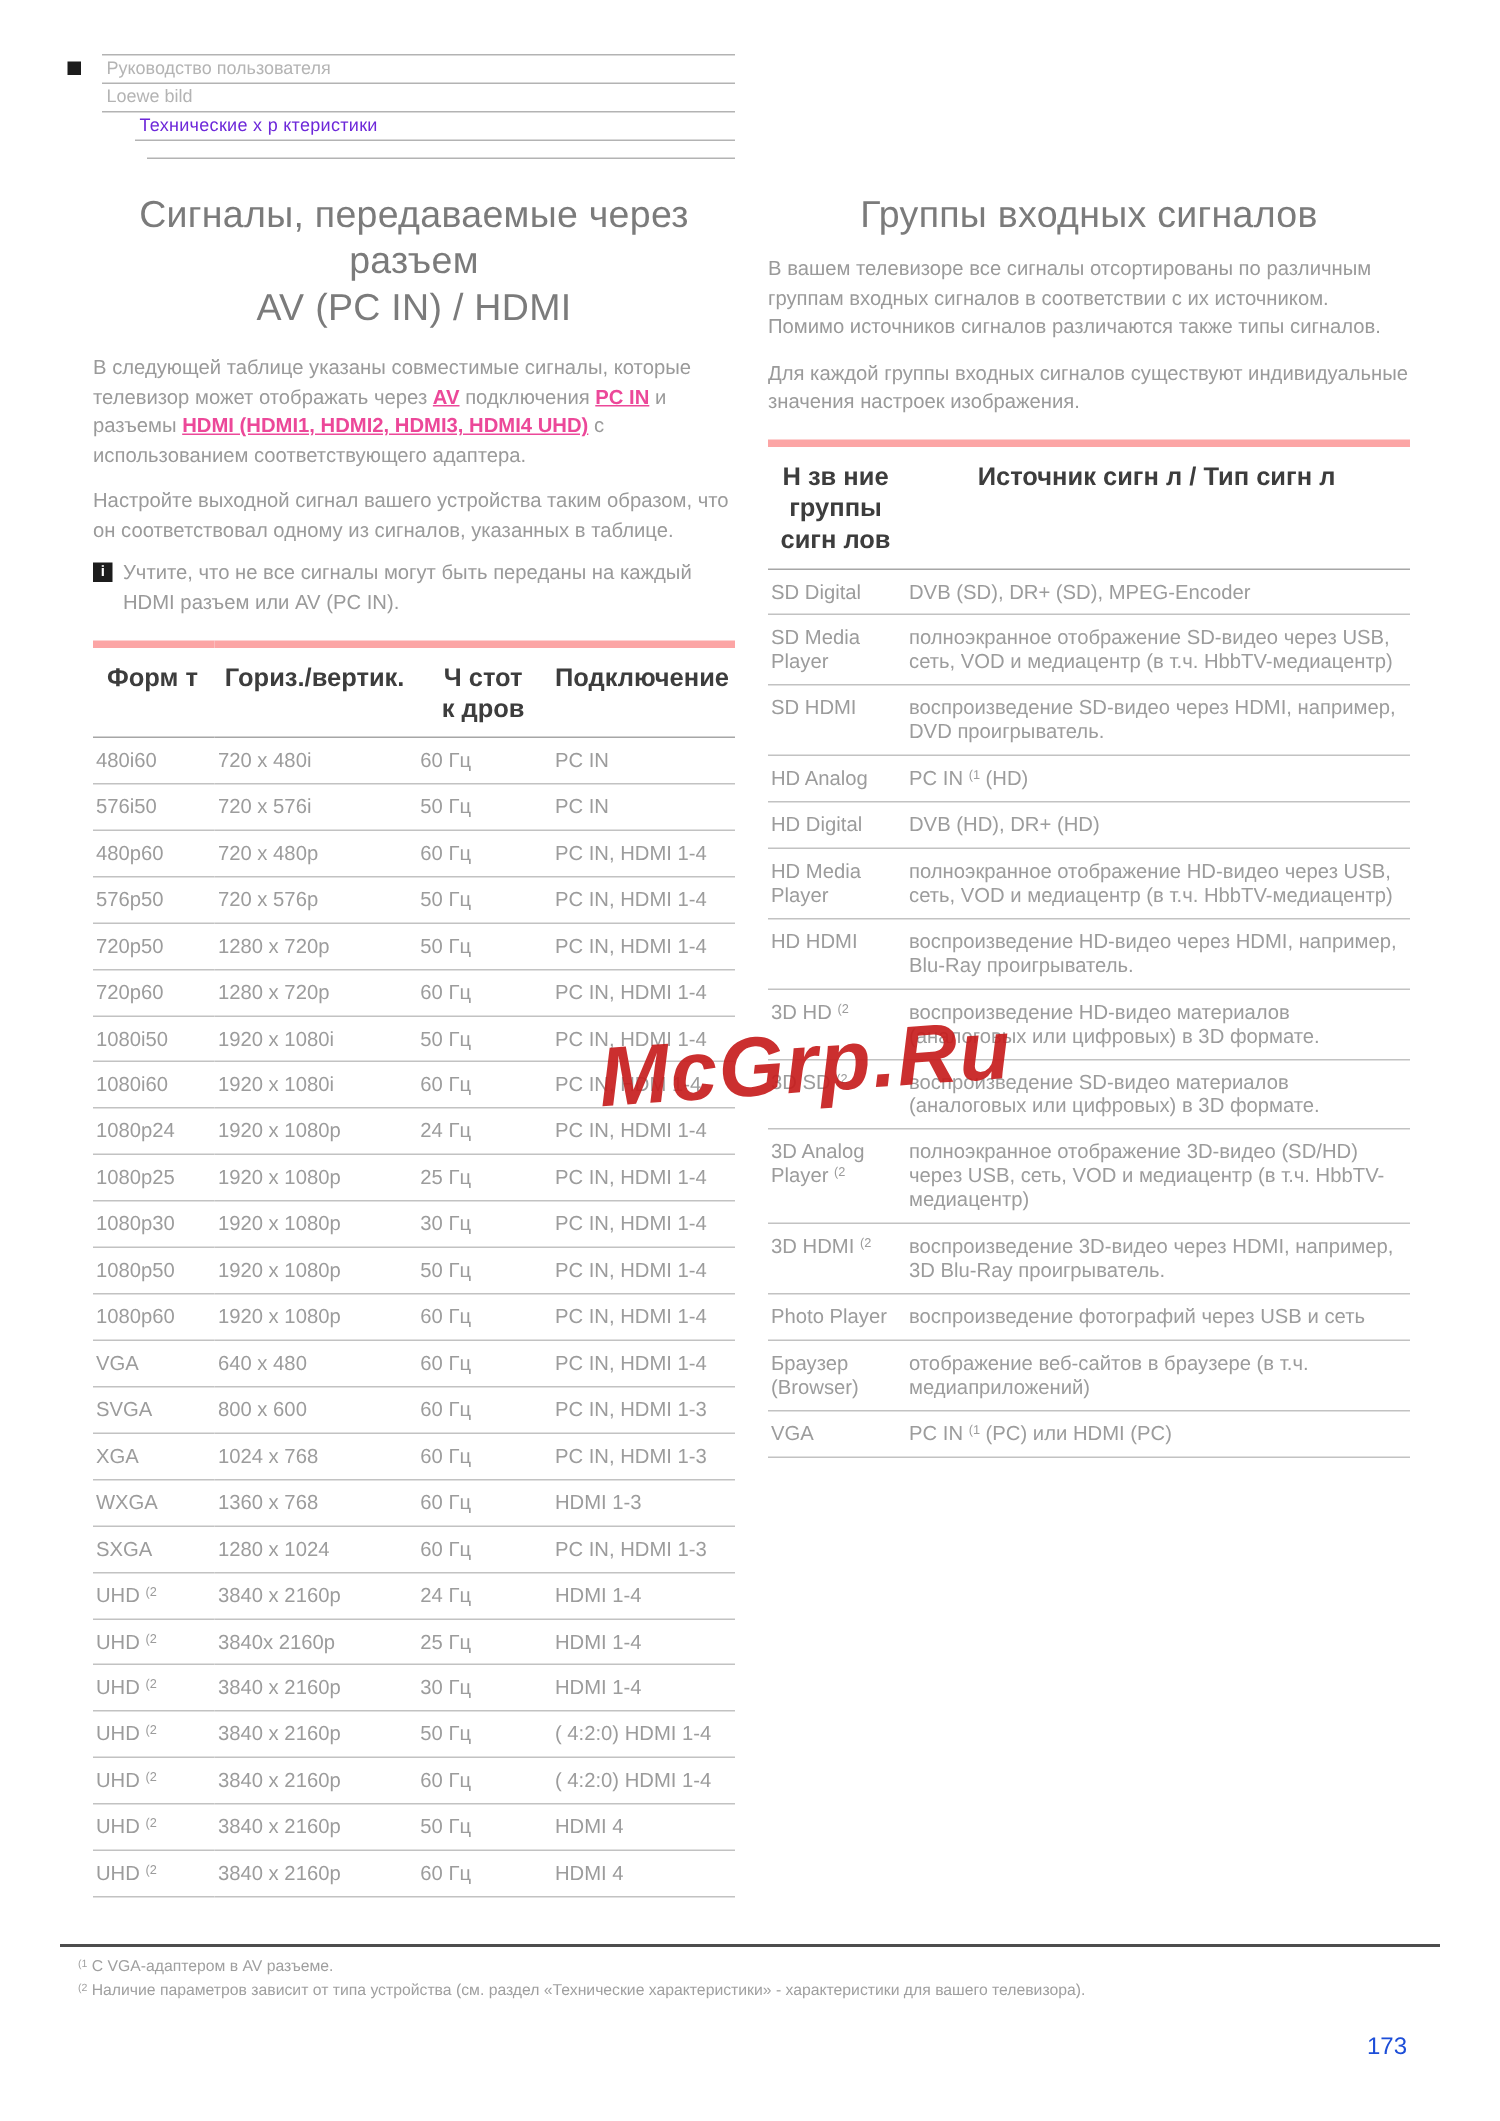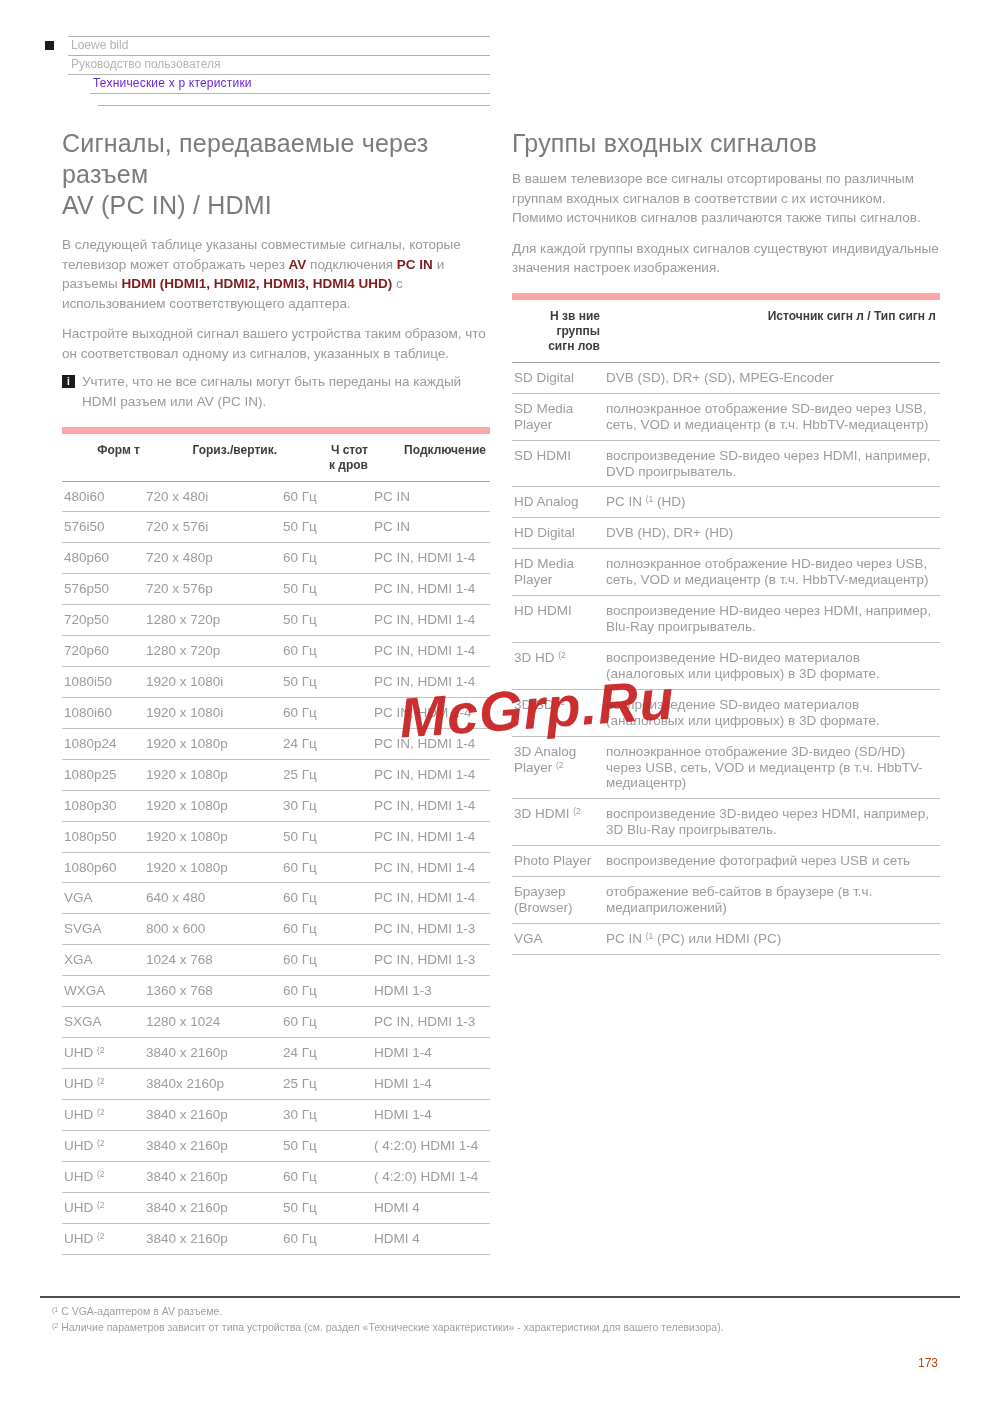--- a/index.html
+++ b/index.html
@@ -15,64 +15,64 @@
   .bc-bullet{position:absolute;left:0;top:5px;width:9px;height:9px;background:#1c1c1c;}
   .bc-lines{margin-left:23px;border-top:1px solid #b3b3b3;}
   .bc-item{border-bottom:1px solid #b3b3b3;font-size:12px;color:#b4b4b4;
     padding:2px 0 3px 3px;line-height:13px;}
   .bc-item.active{color:#6d28d9;font-weight:normal;letter-spacing:.2px;margin-left:22px;}
   .bc-extra-rule{margin-left:53px;margin-top:11px;border-top:1px solid #b3b3b3;}
 
   
   .cols{position:absolute;left:62px;top:128px;width:878px;display:flex;gap:22px;}
   .col{width:428px;}
-  h1,h2{font-size:25px;font-weight:400;color:#7b7b7b;margin:0;line-height:1.24;letter-spacing:.2px;}
+  h1,h2{font-size:25px;font-weight:400;color:#7b7b7b;margin:0;line-height:1.24;letter-spacing:.2px;text-align:center;}
   p{font-size:13.5px;line-height:1.45;margin:11px 0 0 0;color:#9a9a9a;text-align:left;}
-  p b, .note b{color:#7f1d1d;}
+  p b, .note b{color:#ec4899;text-decoration:underline;}
   .col-left p:first-of-type{margin-top:14px;}
   .note{display:flex;margin-top:9px;font-size:13.5px;line-height:1.45;color:#9a9a9a;}
   .note-icon{flex:none;width:13px;height:13px;background:#1c1c1c;color:#fff;
     font-size:10px;font-weight:bold;display:flex;align-items:center;justify-content:center;
     margin:3px 7px 0 0;font-style:normal;}
 
   
   table{border-collapse:collapse;width:100%;margin-top:15px;}
-  th{text-align:right;font-size:12px;color:#3d3d3d;font-weight:bold;
-    padding:9px 4px 8px 2px;border-top:7px solid #fca5a5;border-bottom:1px solid #a6a6a6;
+  th{text-align:center;font-size:17px;color:#3d3d3d;font-weight:bold;
+    padding:9px 4px 8px 2px;border-top:5px solid #fca5a5;border-bottom:1px solid #a6a6a6;
     vertical-align:top;line-height:1.25;}
   td{font-size:13.5px;color:#9c9c9c;padding:7px 4px 7px 2px;border-bottom:1px solid #c2c2c2;
     vertical-align:top;line-height:1.18;}
   .t-signals td:nth-child(1),.t-signals th:nth-child(1){width:76px;}
   .t-signals td:nth-child(2),.t-signals th:nth-child(2){width:131px;}
   .t-signals td:nth-child(3),.t-signals th:nth-child(3){width:85px;margin-top:12px;}
   .t-groups td:nth-child(1),.t-groups th:nth-child(1){width:86px;}
   sup{font-size:8.5px;line-height:0;vertical-align:4px;}
 
   
   .watermark{position:absolute;left:399px;top:676px;font-size:56px;font-weight:bold;
     font-style:italic;color:#c71e1e;transform:rotate(-4deg);opacity:.92;z-index:10;
     letter-spacing:1px;white-space:nowrap;}
 
   
   .footer-rule{position:absolute;left:40px;width:920px;top:1296px;border-top:2px solid #4d4d4d;}
   .footnotes{position:absolute;left:52px;top:1304px;width:860px;font-size:10.5px;
     color:#9f9f9f;line-height:1.5;}
   .footnotes sup{font-size:7px;vertical-align:3px;}
-  .page-number{position:absolute;right:62px;top:1356px;font-size:12px;color:#c2410c;}
+  .page-number{position:absolute;right:62px;top:1356px;font-size:16px;color:#1d4ed8;}
 </style>
 </head>
 <body>
 
 <div class="page">
 
   <div class="breadcrumb">
     <span class="bc-bullet"></span>
     <div class="bc-lines">
+        <div class="bc-item">Руководство пользователя</div>
         <div class="bc-item">Loewe bild</div>
-        <div class="bc-item">Руководство пользователя</div>
         <div class="bc-item active">Технические х р ктеристики</div>
       </div>
     <div class="bc-extra-rule"></div>
   </div>
 
   <div class="cols">
 
     <div class="col col-left">
       <h1><span>Сигналы, передаваемые через разъем</span><br><span>AV (PC IN) / HDMI</span></h1>
       <p><span>В следующей таблице указаны совместимые сигналы, которые телевизор может отображать через </span><b>AV</b><span> подключения </span><b>PC IN</b><span> и разъемы </span><b>HDMI (HDMI1, HDMI2, HDMI3, HDMI4 UHD)</b><span> с использованием соответствующего адаптера.</span></p>

